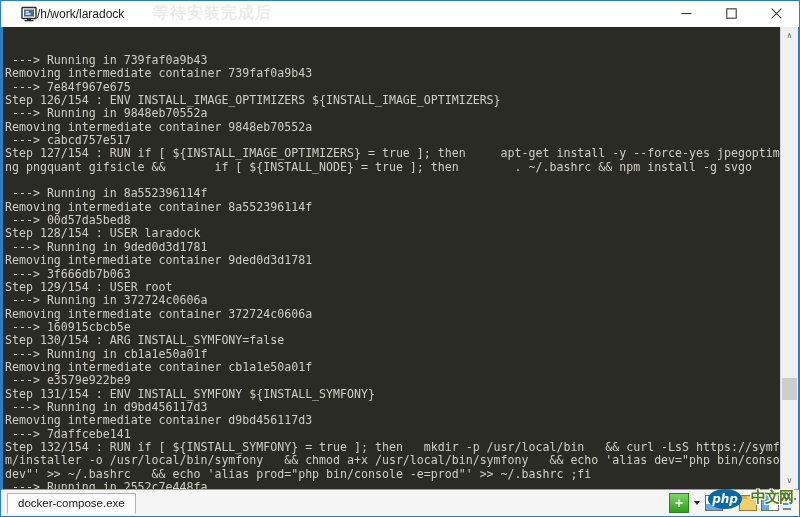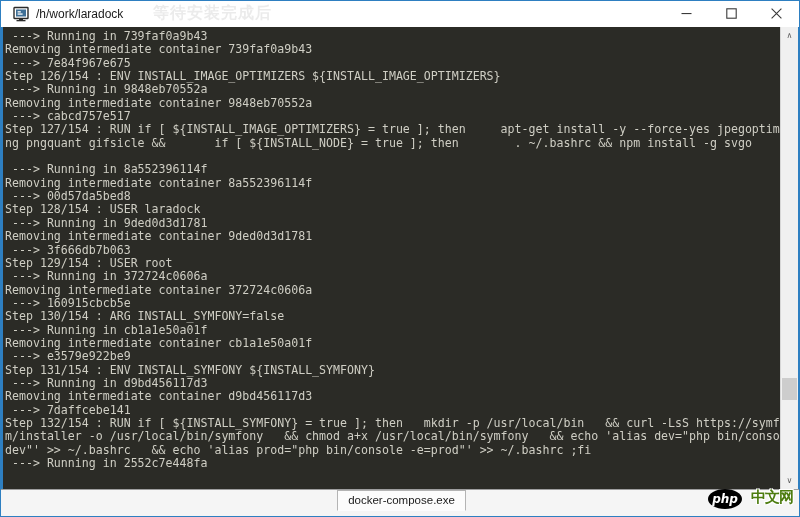--- a/index.html
+++ b/index.html
@@ -32,22 +32,22 @@
     background: #ffffff;
     display: flex;
     align-items: center;
     border-bottom: 1px solid #ffffff;
     position: relative;
     z-index: 5;
   }
   .title-left {
     display: flex;
     align-items: center;
-    padding-left: 12px;
-    gap: 7px;
+    padding-left: 20px;
+    gap: 0;
     flex: 1;
     min-width: 0;
   }
   .app-icon {
     width: 16px;
     height: 16px;
     flex: 0 0 16px;
     position: relative;
   }
   .title-text {
@@ -85,20 +85,21 @@
     flex: 1;
     background: #2b2b26;
     color: #cfcec4;
     font-family: "DejaVu Sans Mono", "Liberation Mono", monospace;
     font-size: 11.6px;
     line-height: 13.35px;
     padding: 3px 0 0 2px;
     white-space: pre;
     overflow: hidden;
     letter-spacing: 0px;
+    margin-top: 24px;
   }
   .console .line { height: 13.35px; }
 
   
   .scrollbar {
     width: 17px;
     min-width: 17px;
     background: #f0f0f0;
     border-left: 1px solid #d6d6d6;
     display: flex;
@@ -134,21 +135,20 @@
   .statusbar {
     height: 26px;
     min-height: 26px;
     background: #f5f5f5;
     border-top: 1px solid #9e9e9e;
     display: flex;
     align-items: center;
     padding: 0 3px;
     gap: 4px;
     position: relative;
-    flex-direction: column;
   }
   .tab-chip {
     font-size: 11.5px;
     color: #1a1a1a;
     background: #fcfcfc;
     border: 1px solid #b4b4b4;
     border-bottom: 1px solid #fcfcfc;
     padding: 3px 10px 4px 10px;
     margin-left: 3px;
     white-space: nowrap;
@@ -246,21 +246,21 @@
     pointer-events: none;
     white-space: nowrap;
   }
   .wm-php {
     position: absolute;
     right: 57px;
     top: -1px;
     width: 34px;
     height: 20px;
     border-radius: 50%;
-    background: #000000;
+    background: #0369a1;
     display: flex;
     align-items: center;
     justify-content: center;
     color: #ffffff;
     font-size: 12px;
     font-weight: bold;
     font-style: italic;
     font-family: "DejaVu Sans", sans-serif;
     line-height: 1;
     pointer-events: none;

